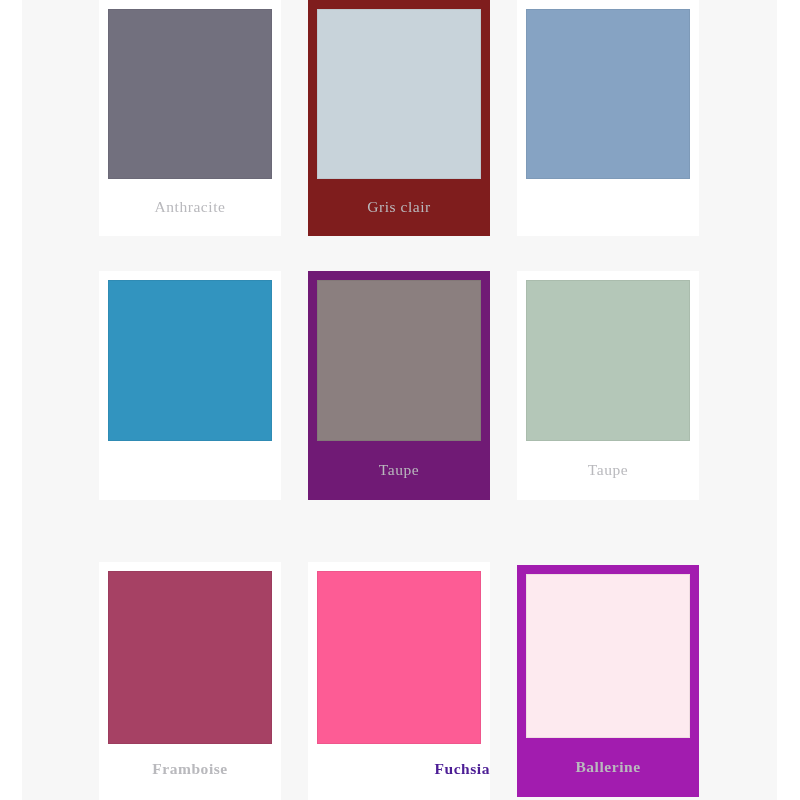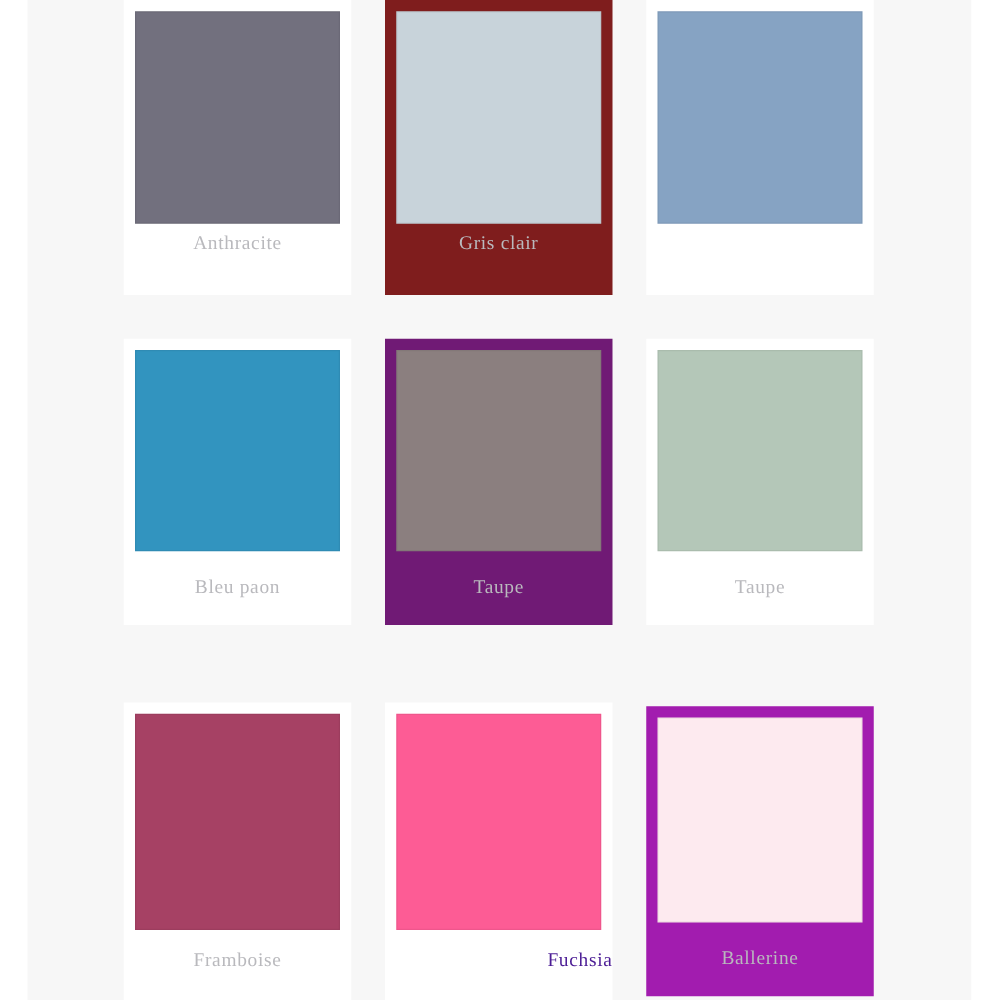--- a/index.html
+++ b/index.html
@@ -63,28 +63,28 @@
   .col-1 { left: 99px;  width: 182px; }
   .col-2 { left: 308px; width: 182px; }
   .col-3 { left: 517px; width: 182px; }
 
   
   .row-1 { top: 0px;   height: 236px; }
   .row-2 { top: 271px; height: 229px; }
   .row-3 { top: 562px; height: 238px; }
 
   .row-1 .swatch-chip { height: 170px; }
-  .row-1 .swatch-label { top: 186px; }
+  .row-1 .swatch-label { top: 198px; }
 
   .row-2 .swatch-chip { height: 161px; }
   .row-2 .swatch-label { top: 462px; }
   .row-2 .swatch-label { top: 190px; }
 
   .row-3 .swatch-chip { height: 173px; }
-  .row-3 .swatch-label { top: 198px; }
+  .row-3 .swatch-label { top: 198px; font-weight: bold; }
 
   
   .card-ballerine { top: 565px; height: 232px; }
   .card-ballerine .swatch-chip { height: 164px; }
   .card-ballerine .swatch-label { top: 193px; }
 </style>
 </head>
 <body>
 
 <div id="stage" style="background: rgb(255, 255, 255);">
@@ -100,21 +100,20 @@
     <div class="swatch-chip" style="background-color: rgb(200, 211, 218);"></div>
     <div class="swatch-label" style="color: rgb(185, 185, 189);">Gris clair</div>
   </div>
 
   <div class="swatch-card col-3 row-1" style="background: rgb(255, 255, 255);">
     <div class="swatch-chip" style="background-color: rgb(134, 163, 195);"></div>
   </div>
 
   <div class="swatch-card col-1 row-2" style="background: rgb(255, 255, 255);">
     <div class="swatch-chip" style="background-color: rgb(50, 148, 191);"></div>
-    <div class="swatch-label" style="color: rgb(185, 185, 189);">Bleu paon</div>
   </div>
 
   <div class="swatch-card col-2 row-2" style="background: #701a75;">
     <div class="swatch-chip" style="background-color: rgb(139, 127, 127);"></div>
     <div class="swatch-label" style="color: rgb(185, 185, 189);">Taupe</div>
   </div>
 
   <div class="swatch-card col-3 row-2" style="background: rgb(255, 255, 255);">
     <div class="swatch-chip" style="background-color: rgb(180, 199, 184);"></div>
     <div class="swatch-label" style="color: rgb(185, 185, 189);">Taupe</div>

